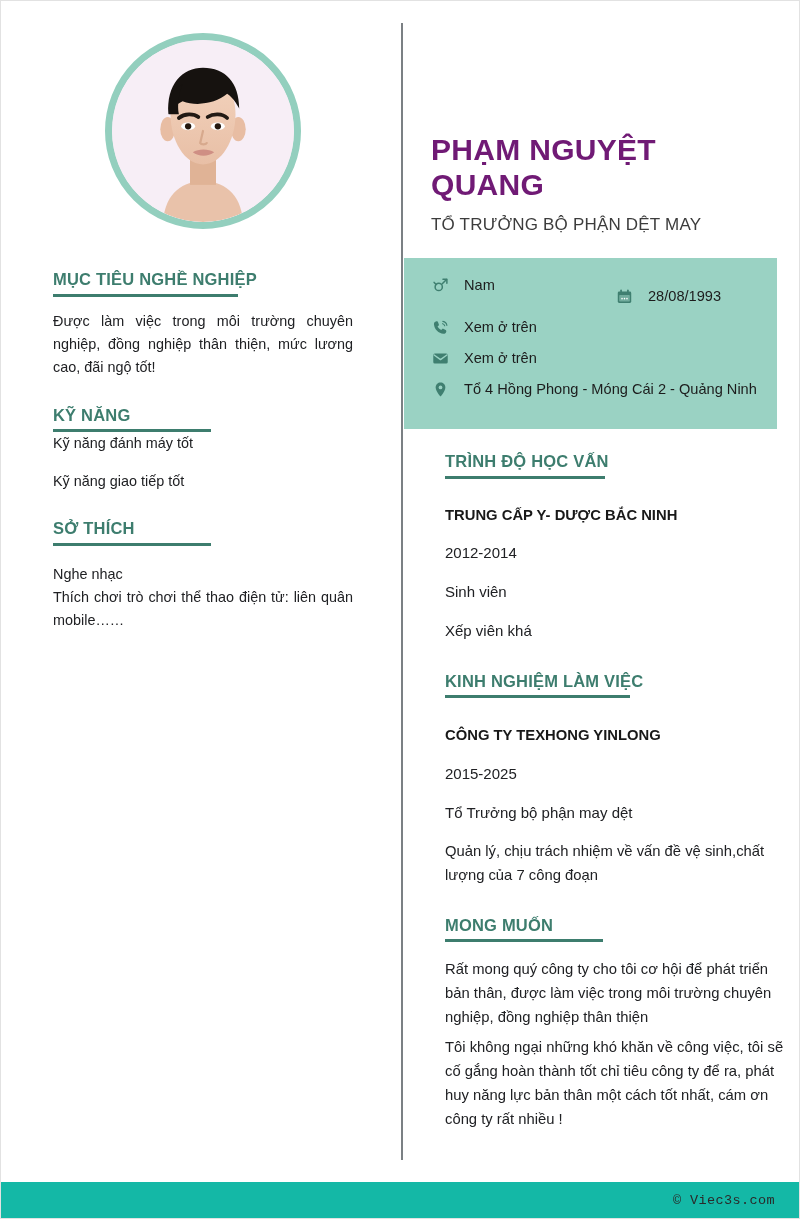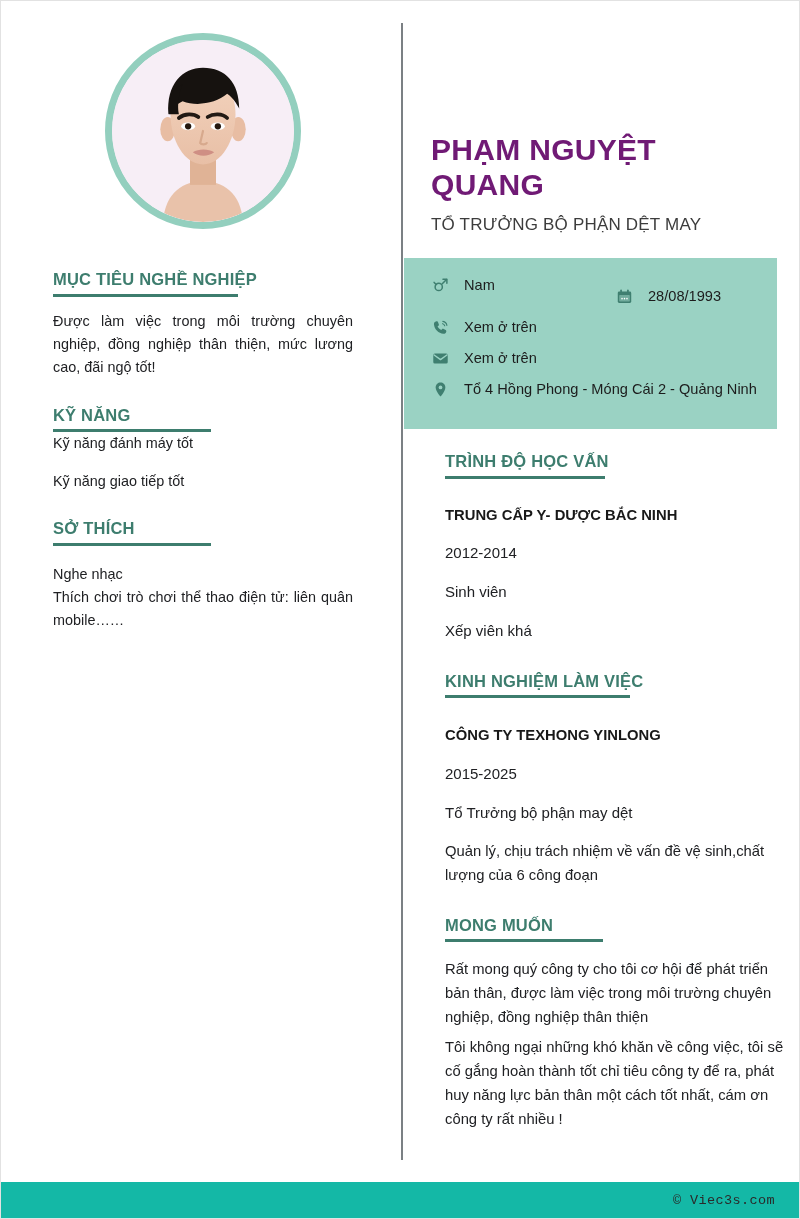--- a/index.html
+++ b/index.html
@@ -361,21 +361,21 @@
       <div id="edu-status" class="r-line">Sinh viên</div>
       <div id="edu-grade" class="r-line">Xếp viên khá</div>
 
       <div id="exp-heading-wrap" class="r-heading-wrap">
         <div class="section-heading">KINH NGHIỆM LÀM VIỆC</div>
         <div class="heading-underline wide"></div>
       </div>
       <div id="exp-company" class="r-entry-title">CÔNG TY TEXHONG YINLONG</div>
       <div id="exp-years" class="r-line">2015-2025</div>
       <div id="exp-role" class="r-line">Tổ Trưởng bộ phận may dệt</div>
-      <div id="exp-desc" class="r-para">Quản lý, chịu trách nhiệm về vấn đề vệ sinh,chất lượng của 6 công đoạn</div>
+      <div id="exp-desc" class="r-para">Quản lý, chịu trách nhiệm về vấn đề vệ sinh,chất lượng của 7 công đoạn</div>
 
       <div id="goal-heading-wrap" class="r-heading-wrap">
         <div class="section-heading">MONG MUỐN</div>
         <div class="heading-underline narrow"></div>
       </div>
       <div id="goal-para-0" class="r-para">Rất mong quý công ty cho tôi cơ hội để phát triển bản thân, được làm việc trong môi trường chuyên nghiệp, đồng nghiệp thân thiện</div>
       <div id="goal-para-1" class="r-para">Tôi không ngại những khó khăn về công việc, tôi sẽ cố gắng hoàn thành tốt chỉ tiêu công ty để ra, phát huy năng lực bản thân một cách tốt nhất, cám ơn công ty rất nhiều !</div>
 
     </div>
 

